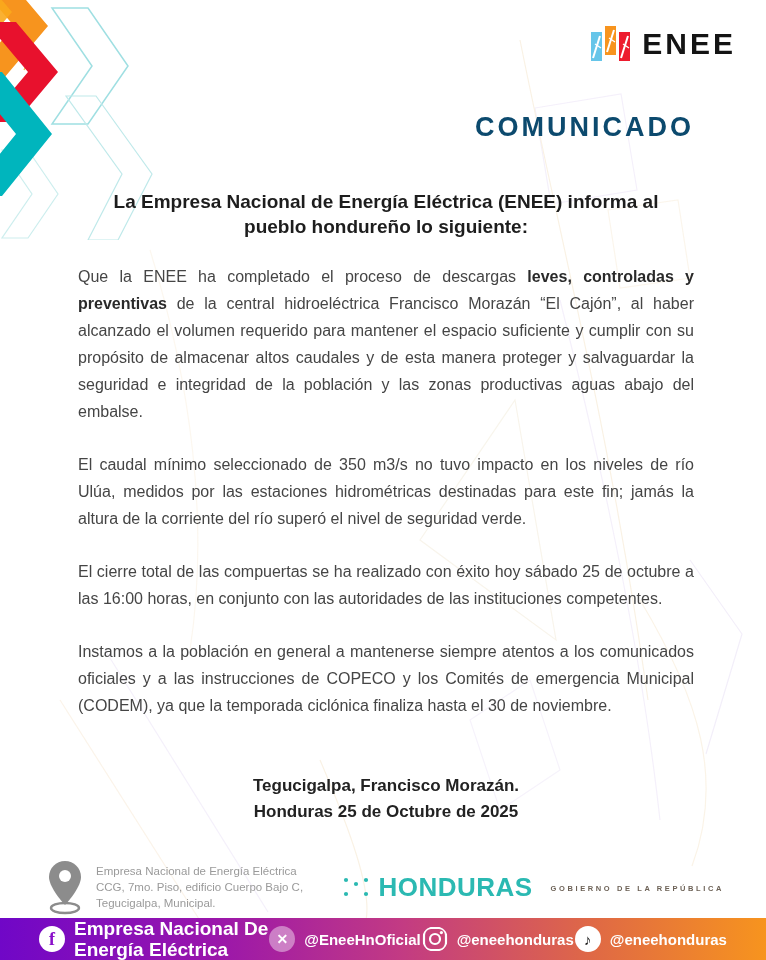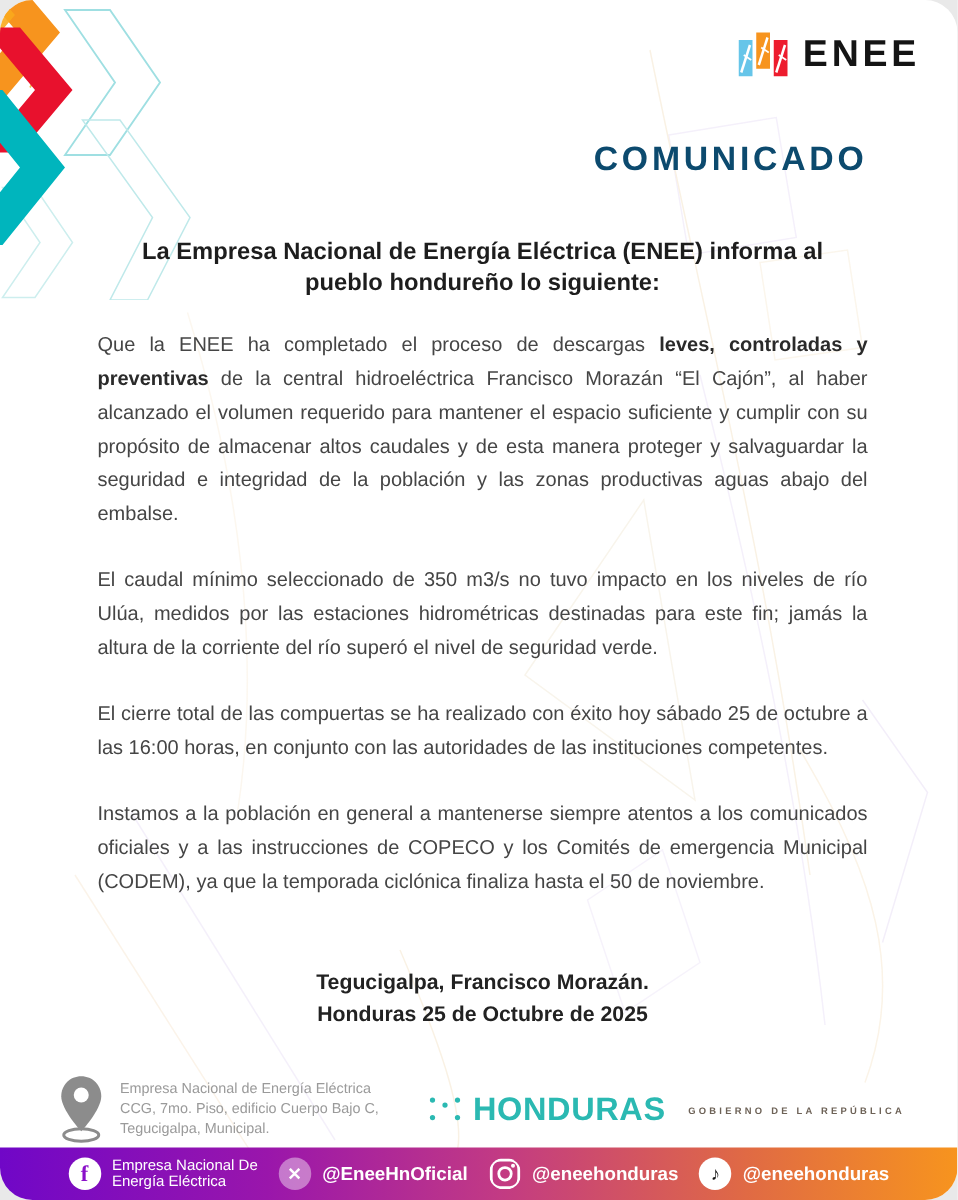--- a/index.html
+++ b/index.html
@@ -1,18 +1,18 @@
 <!DOCTYPE html>
 <html><head>
 <meta charset="utf-8">
 <style>
   html,body{margin:0;padding:0;background:#e9e9e9;}
   .page{
     position:relative;width:766px;height:960px;background:#ffffff;
-    overflow:hidden;font-family:"Liberation Sans",sans-serif;margin:0 auto;border-radius:26px;
+    overflow:hidden;font-family:"Liberation Sans",sans-serif;margin:0 auto;
   }
   
   .watermark{position:absolute;inset:0;z-index:0;pointer-events:none;}
   
   .deco-topleft{position:absolute;top:0;left:0;z-index:1;pointer-events:none;}
   
   .enee-logo{position:absolute;top:24px;right:30px;display:flex;align-items:center;gap:10px;z-index:2;}
   .enee-word{font-size:30px;font-weight:800;letter-spacing:3px;color:#141414;}
   
   .main{position:absolute;top:112px;left:78px;right:72px;z-index:2;}
@@ -31,21 +31,21 @@
   .gov-row{display:flex;align-items:center;gap:9px;}
   .gov-name{font-size:26px;font-weight:800;letter-spacing:0.5px;color:#2bb9b2;}
   .gov-sub{font-size:7.5px;color:#6d6257;letter-spacing:2.6px;margin-top:3px;margin-left:18px;font-weight:700;}
   
   .socialbar{
     position:absolute;left:0;right:0;bottom:0;height:42px;z-index:3;
     background:linear-gradient(90deg,#7007c7 0%,#9a16ab 28%,#c23a84 52%,#e06a44 78%,#f7941e 100%);
     display:flex;align-items:center;justify-content:space-evenly;padding:0 38px;color:#ffffff;
   }
   .social-item{display:flex;align-items:center;gap:9px;}
-  .social-label{font-size:12px;font-weight:400;line-height:1.12;}
+  .social-label{font-size:19px;font-weight:700;line-height:1.12;}
   .social-handle{font-size:15px;font-weight:700;}
   .icon-circle{width:26px;height:26px;border-radius:50%;display:flex;align-items:center;justify-content:center;flex:0 0 auto;}
   .fb-circle{background:#ffffff;color:#8a10c9;font-weight:800;font-size:18px;font-family:"Liberation Serif",serif;}
   .x-circle{background:rgba(255,255,255,0.42);color:#ffffff;font-weight:800;font-size:14px;}
   .tt-circle{background:#ffffff;color:#161616;font-size:15px;font-weight:700;}
 </style>
 </head>
 <body>
 
 <div class="page">
@@ -97,21 +97,21 @@
 
   <div class="main">
     <h1 class="title">COMUNICADO</h1>
 
     <div class="intro">La Empresa Nacional de Energía Eléctrica (ENEE) informa al pueblo hondureño lo siguiente:</div>
 
     <div class="paras">
       <p><span>Que la ENEE ha completado el proceso de descargas </span><b>leves, controladas y preventivas</b><span> de la central hidroeléctrica Francisco Morazán “El Cajón”, al haber alcanzado el volumen requerido para mantener el espacio suficiente y cumplir con su propósito de almacenar altos caudales y de esta manera proteger y salvaguardar la seguridad e integridad de la población y las zonas productivas aguas abajo del embalse.</span></p>
       <p>El caudal mínimo seleccionado de 350 m3/s no tuvo impacto en los niveles de río Ulúa, medidos por las estaciones hidrométricas destinadas para este fin; jamás la altura de la corriente del río superó el nivel de seguridad verde.</p>
       <p>El cierre total  de las compuertas se ha realizado con éxito hoy sábado 25 de octubre a las 16:00 horas, en conjunto con las autoridades de las instituciones competentes.</p>
-      <p>Instamos a la población en general a mantenerse siempre atentos a los comunicados oficiales y a las instrucciones de COPECO y los Comités de emergencia Municipal (CODEM), ya que la temporada ciclónica finaliza hasta el 50 de noviembre.</p>
+      <p>Instamos a la población en general a mantenerse siempre atentos a los comunicados oficiales y a las instrucciones de COPECO y los Comités de emergencia Municipal (CODEM), ya que la temporada ciclónica finaliza hasta el 30 de noviembre.</p>
     </div>
 
     <div class="signature">
       <div>Tegucigalpa, Francisco Morazán.</div>
       <div>Honduras 25 de Octubre de 2025</div>
     </div>
   </div>
 
   <div class="footer">
     <div class="address">

